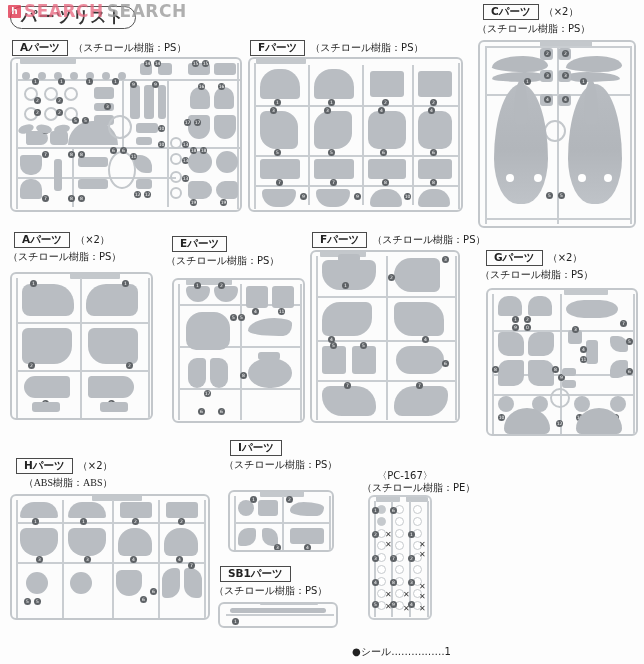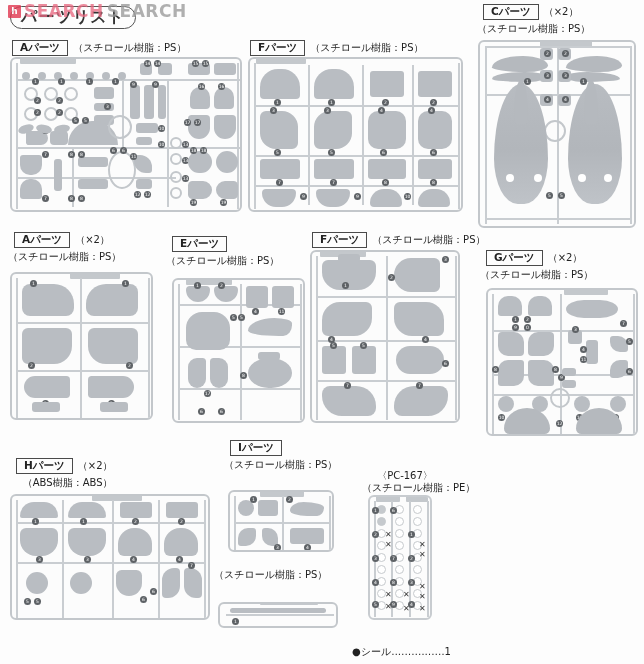--- a/index.html
+++ b/index.html
@@ -643,21 +643,21 @@
       <div class="fin" style="left:88px; top:118px; width:46px; height:26px; border-radius:50% 50% 12% 12%/80% 80% 20% 20%;"></div>
       <div class="numdot" style="left:68px; top:130px;">12</div>
     </div>
   </div>
 
   <div class="group-head" style="left:16px; top:458px;">
     <div class="label-row">
       <span class="label-chip">Hパーツ</span>
       <span class="label-qty">（×2）</span>
     </div>
-    <span class="label-mat" style="margin-left:-6px;">（ABS樹脂：ABS）</span>
+    <span class="label-mat" style="margin-left:-6px;font-family:Liberation Serif, serif;">（ABS樹脂：ABS）</span>
   </div>
 
   <div class="runner" style="left:10px; top:494px; width:200px; height:126px;">
     <div class="runner-inner">
       <div class="tagstrip" style="left:80px; top:-2px; width:50px;"></div>
       <div class="barv" style="left:4px; top:4px; height:118px;"></div>
       <div class="barv" style="left:192px; top:4px; height:118px;"></div>
       <div class="barh" style="left:4px; top:26px; width:190px;"></div>
       <div class="barh" style="left:4px; top:66px; width:190px;"></div>
       <div class="barv" style="left:50px; top:4px; height:118px;"></div>
@@ -788,20 +788,23 @@
       <div class="xmark" style="left:15px; top:94px;">✕</div>
       <div class="xmark" style="left:33px; top:94px;">✕</div>
       <div class="xmark" style="left:49px; top:96px;">✕</div>
       <div class="xmark" style="left:15px; top:106px;">✕</div>
       <div class="xmark" style="left:33px; top:108px;">✕</div>
       <div class="xmark" style="left:49px; top:108px;">✕</div>
     </div>
   </div>
 
   <div class="group-head" style="left:220px; top:566px;">
+    <div class="label-row">
+      <span class="label-chip">SB1パーツ</span>
+    </div>
     <span class="label-mat" style="margin-left:-6px;">（スチロール樹脂：PS）</span>
   </div>
 
   <div class="runner" style="left:218px; top:602px; width:120px; height:26px;">
     <div class="runner-inner">
       <div class="tagstrip" style="left:40px; top:-6px; width:58px;"></div>
       <div class="barh" style="left:6px; top:10px; width:108px;"></div>
       <div class="pc rr" style="left:10px; top:4px; width:96px; height:5px;"></div>
       <div class="numdot" style="left:12px; top:14px;">1</div>
     </div>

